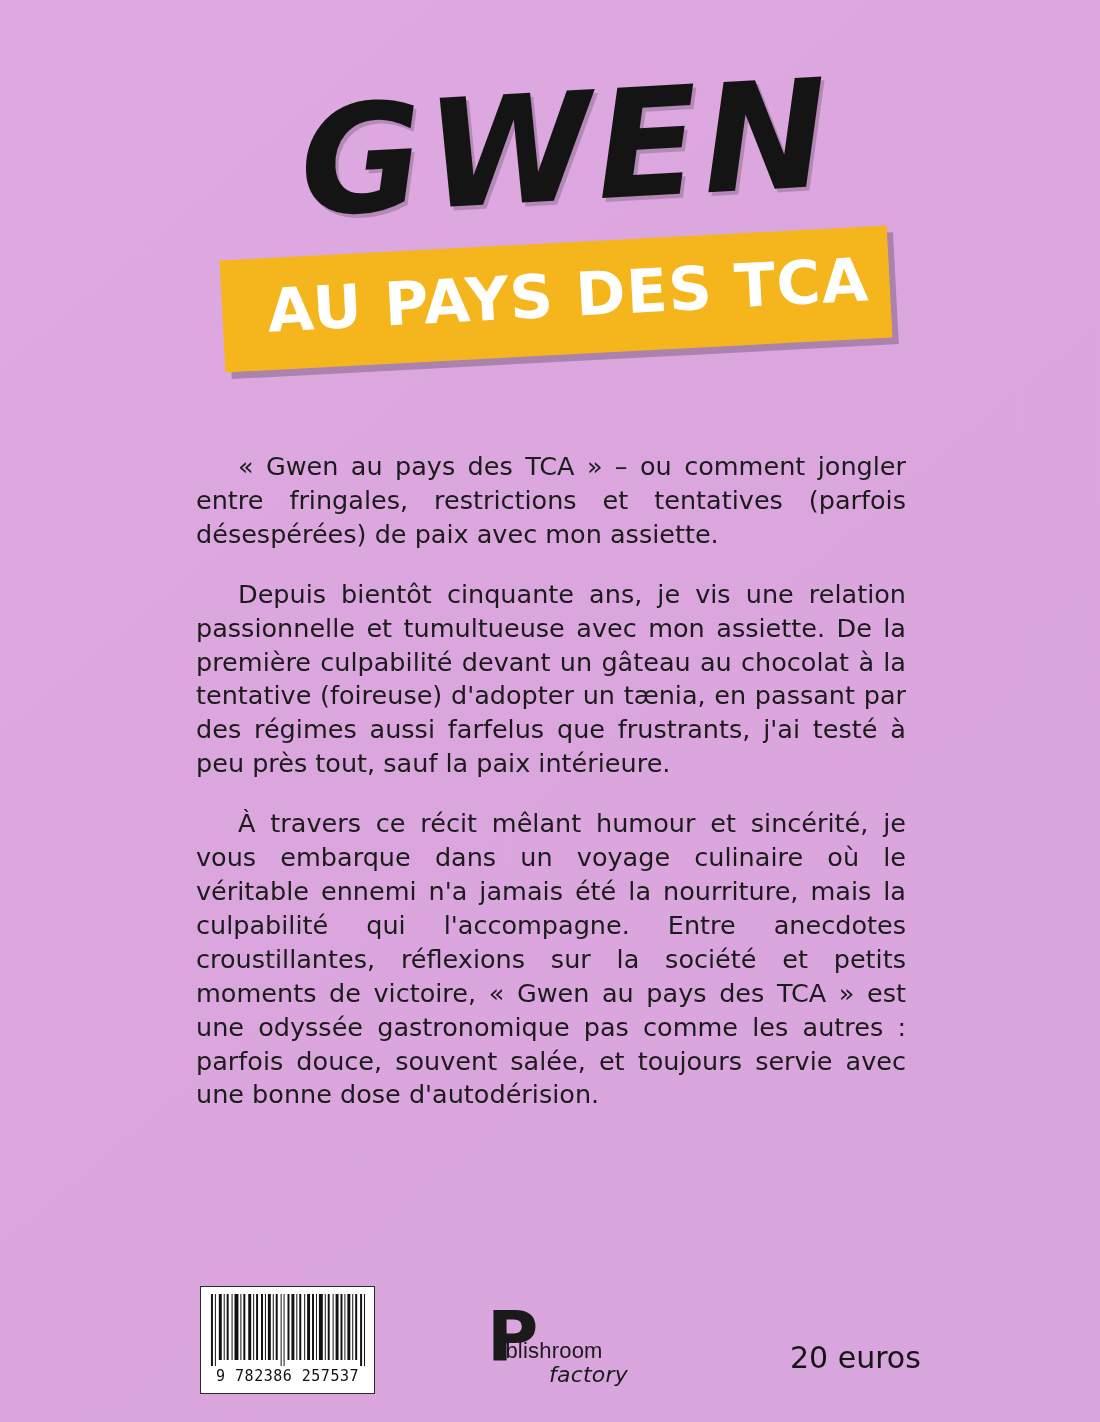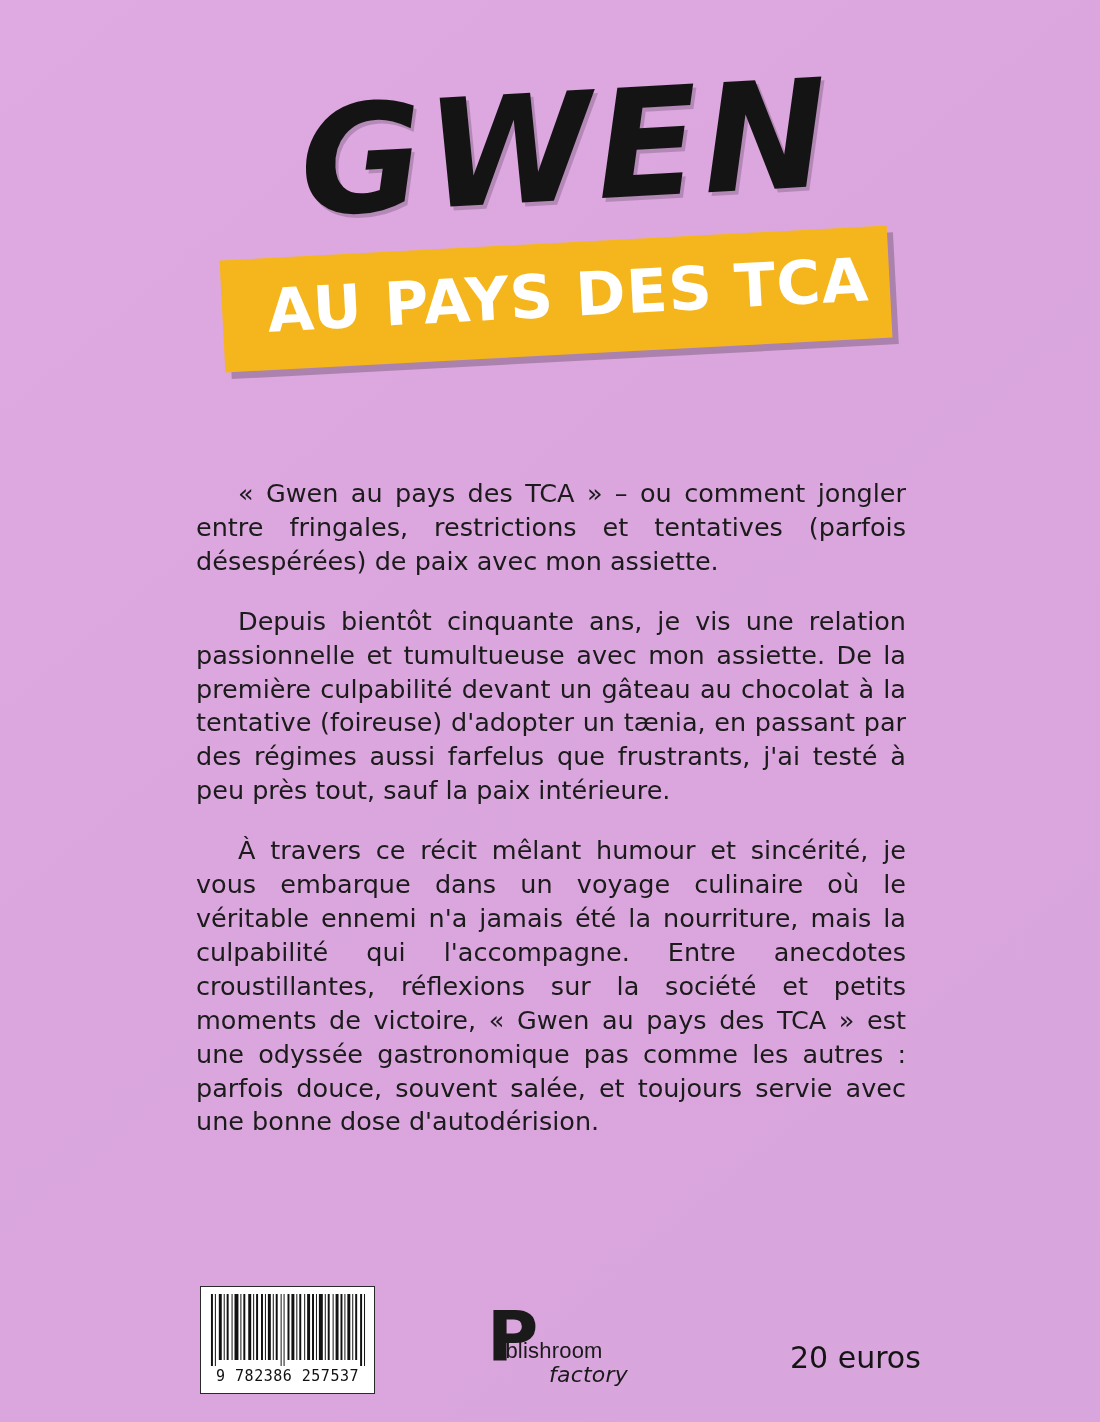--- a/index.html
+++ b/index.html
@@ -82,21 +82,20 @@
   .blurb {
     position: absolute;
     left: 196px;
     top: 450px;
     width: 710px;
     font-family: "DejaVu Sans", sans-serif;
     font-size: 25.5px;
     line-height: 1.33;
     color: #1b1b1b;
     text-align: justify;
-    margin-top: 27px;
   }
   .blurb p {
     margin: 0 0 26px 0;
     text-indent: 42px;
   }
   .blurb p:last-child {
     margin-bottom: 0;
   }
 
   

